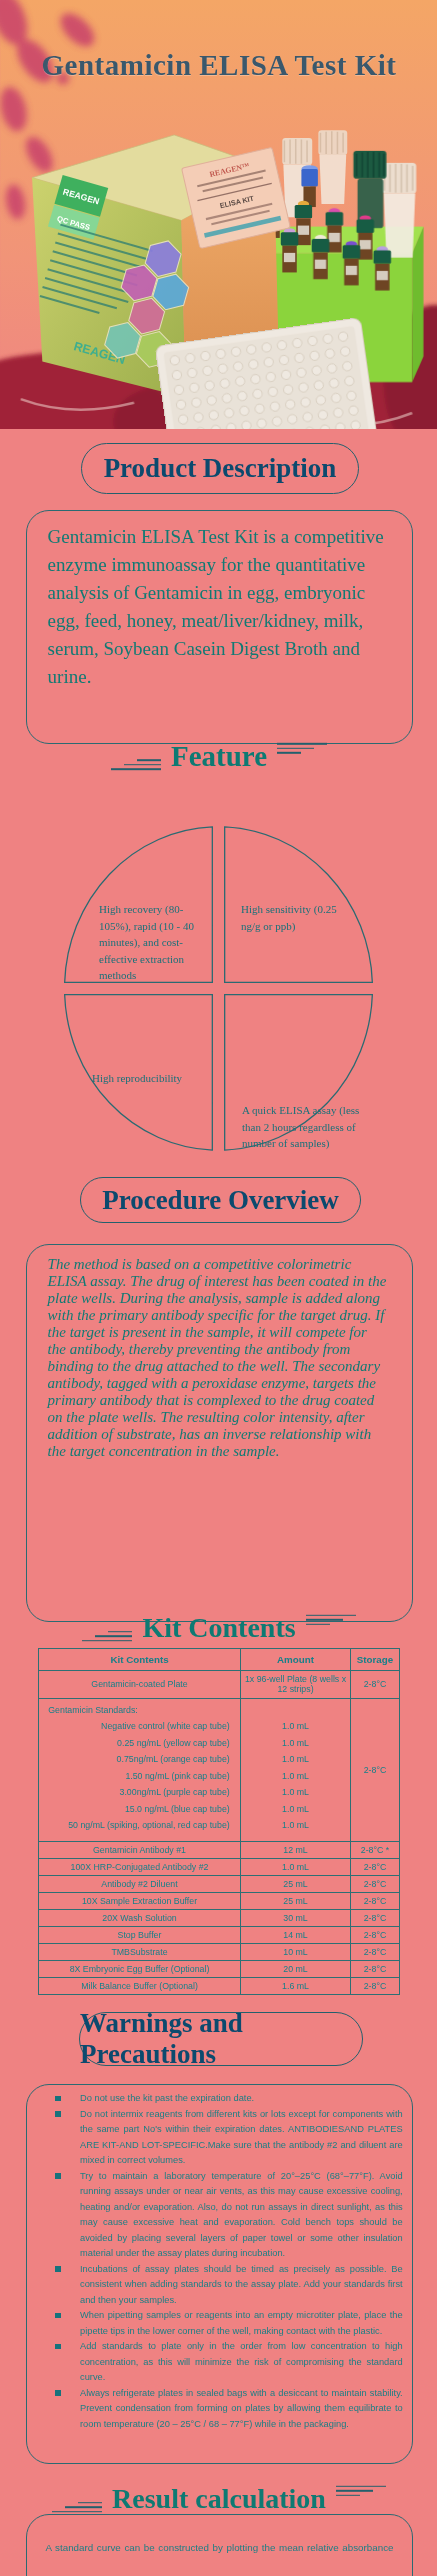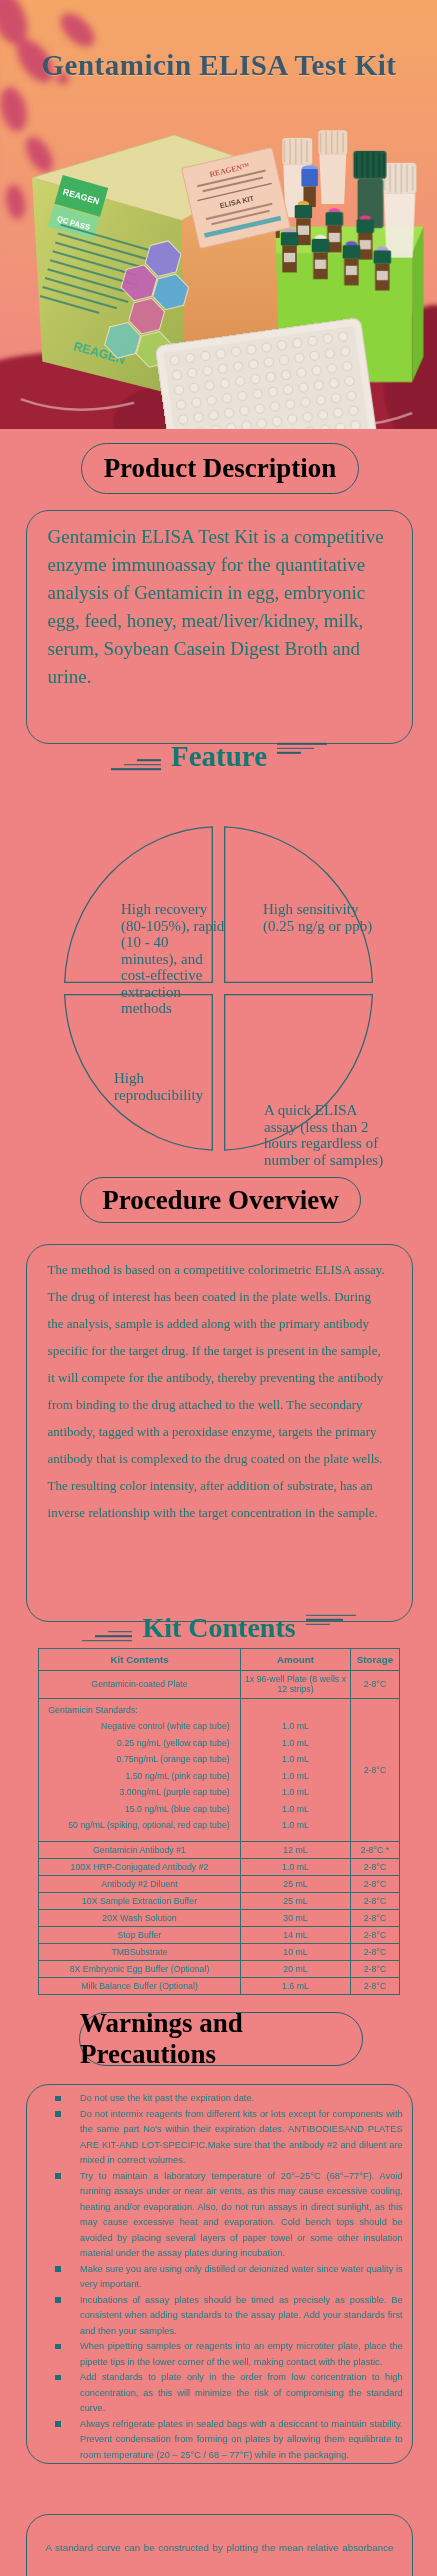--- a/index.html
+++ b/index.html
@@ -9,42 +9,42 @@
   
   .hero{position:absolute;left:0;top:0;width:438px;height:429px;overflow:hidden;}
   .hero-art{position:absolute;left:0;top:0;width:438px;height:429px;display:block;}
   .hero-title{position:absolute;left:0;top:49px;width:438px;text-align:center;
               font-weight:bold;font-size:29px;letter-spacing:0.5px;color:#3a586c;
               text-shadow:0 0.5px 0 rgba(255,255,255,.25);}
 
   
   .pill{position:absolute;border:1.5px solid #23606d;border-radius:31px;
         display:flex;align-items:center;justify-content:center;
-        color:#000000;font-weight:bold;background:transparent;}
+        color:#0c4a6e;font-weight:bold;background:transparent;}
   .pill-lg{font-size:27px;}
   .bighead{position:absolute;left:0;width:438px;display:flex;align-items:center;justify-content:center;
            color:#0e7a73;font-weight:bold;font-size:29px;gap:10.3px;}
   .deco{display:flex;flex-direction:column;gap:3.1px;}
   .deco i{display:block;height:1.5px;background:#23606d;}
   .deco-left{transform:translateY(8.2px);align-items:flex-end;}
   .deco-right{transform:translateY(-8.2px);align-items:flex-start;}
   .deco i:nth-child(1){width:24px;}
   .deco i:nth-child(2){width:37px;}
   .deco i:nth-child(3){width:50px;}
   .deco-right i:nth-child(1){width:50px;}
   .deco-right i:nth-child(3){width:24px;}
 
   
   .tealbox{position:absolute;border:1.5px solid #2b6a72;border-radius:23px;color:#117a74;overflow:hidden;}
   .desc-body{padding:12.4px 16.5px 0 20.6px;font-size:19px;line-height:28px;}
-  .proc-body{padding:11.3px 25px 0 20.6px;font-size:13px;line-height:27px;}
+  .proc-body{padding:11.3px 25px 0 20.6px;font-size:15px;line-height:17px;font-style:italic;}
 
   
   .quad-svg{position:absolute;left:59px;top:821px;width:319px;height:335px;}
-  .quad-text{position:absolute;color:#19717a;font-size:15px;line-height:16.5px;margin-left:22px;}
+  .quad-text{position:absolute;color:#19717a;font-size:11px;line-height:16.5px;}
 
   
   .kit-table{position:absolute;left:38px;top:1648px;width:362px;border-collapse:collapse;
              font-family:"Liberation Sans",sans-serif;color:#17808a;font-size:8.8px;}
   .kit-table th,.kit-table td{border:1px solid #2e6f74;text-align:center;vertical-align:middle;padding:0 3.1px;}
   .kit-table th{font-size:9.8px;font-weight:bold;height:20.6px;}
   .kit-table col.c1{width:202px;} .kit-table col.c2{width:110px;} .kit-table col.c3{width:49px;}
   .row-plate td{height:27px;line-height:10.3px;}
   .row-standards td{vertical-align:top;}
   .std-label{text-align:left;padding:4.1px 0 0 6.2px;line-height:15.5px;}
@@ -432,28 +432,40 @@
   </tbody>
     </table>
 
   <div class="pill pill-lg" style="left:79px;top:2012px;width:282px;height:52px;">Warnings and Precautions</div>
 
   <div class="tealbox" style="left:26px;top:2084px;width:385px;height:378px;">
     <ul class="warn-list">
       <li>Do not use the kit past the expiration date.</li>
       <li>Do not intermix reagents from different kits or lots except for components with the same part No's within their expiration dates. ANTIBODIESAND PLATES ARE KIT-AND LOT-SPECIFIC.Make sure that the antibody #2 and diluent are mixed in correct volumes.</li>
       <li>Try to maintain a laboratory temperature of 20°–25°C (68°–77°F). Avoid running assays under or near air vents, as this may cause excessive cooling, heating and/or evaporation. Also, do not run assays in direct sunlight, as this may cause excessive heat and evaporation. Cold bench tops should be avoided by placing several layers of paper towel or some other insulation material under the assay plates during incubation.</li>
-      <li>Make sure you are using only distilled or deionized water since water quality is very important.</li>
       <li>Incubations of assay plates should be timed as precisely as possible. Be consistent when adding standards to the assay plate. Add your standards first and then your samples.</li>
       <li>When pipetting samples or reagents into an empty microtiter plate, place the pipette tips in the lower corner of the well, making contact with the plastic.</li>
       <li>Add standards to plate only in the order from low concentration to high concentration, as this will minimize the risk of compromising the standard curve.</li>
       <li>Always refrigerate plates in sealed bags with a desiccant to maintain stability. Prevent condensation from forming on plates by allowing them equilibrate to room temperature (20 – 25°C / 68 – 77°F) while in the packaging.</li>
     </ul>
   </div>
 
+  <div class="bighead" style="top:2483px;font-size:28px;">
+    <span class="deco deco-left">
+        <i></i>
+        <i></i>
+        <i></i>
+      </span>
+    <span>Result calculation</span>
+    <span class="deco deco-right">
+        <i></i>
+        <i></i>
+        <i></i>
+      </span>
+  </div>
 
   <div class="tealbox" style="left:26px;top:2514px;width:385px;height:204px;">
     <div class="result-body">A standard curve can be constructed by plotting the mean relative absorbance (%) obtained from each reference standard against its concentration in ng/mL on a logarithmic curve.</div>
 
   </div>
 
 </div>
 
 
 </body></html>

